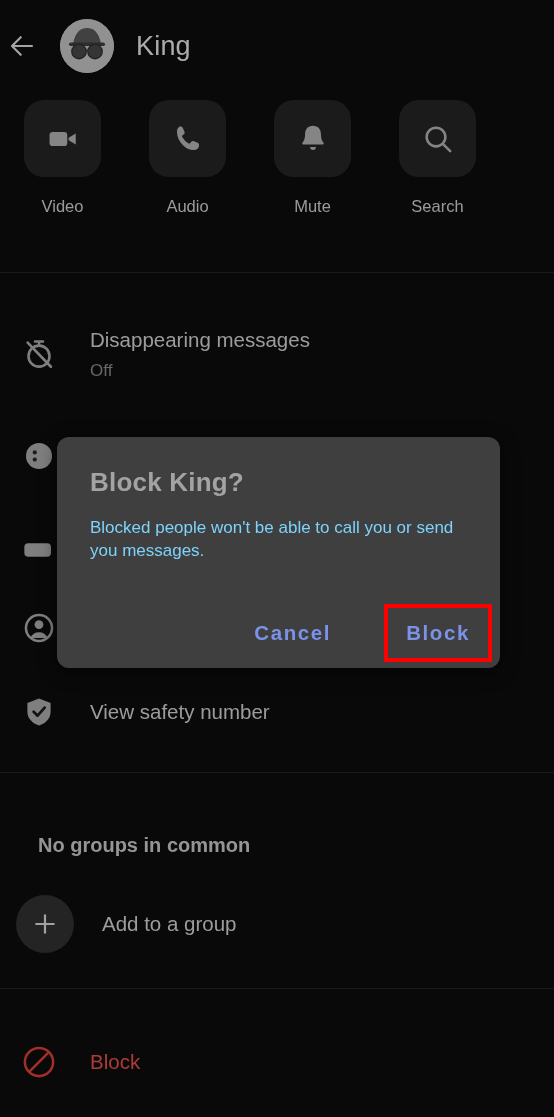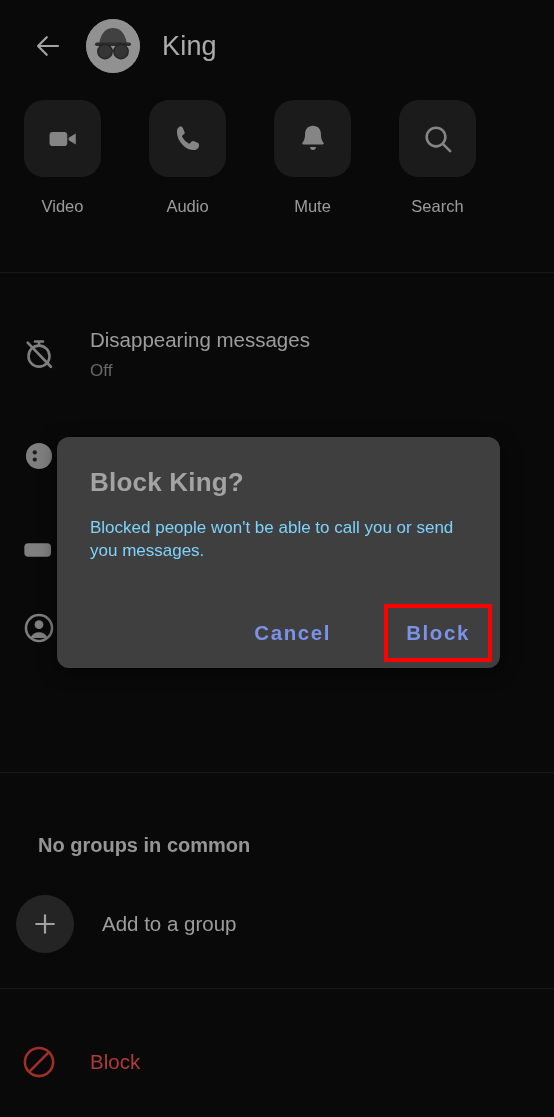--- a/index.html
+++ b/index.html
@@ -12,21 +12,21 @@
   #screen {
     position:relative;
     width:554px; height:1117px;
     background:#0d0d0d;
     overflow:hidden;
   }
 
   
   .header {
     position:absolute; left:0; top:0; width:554px; height:92px;
-    display:flex; align-items:center; padding-left:26px;
+    display:flex; align-items:center; 
   }
   .back-btn {
     width:44px; height:44px;
     display:flex; align-items:center; justify-content:center;
     flex:0 0 auto;
   }
   .back-btn svg { display:block; }
 
   .avatar {
     width:54px; height:54px; border-radius:50%;
@@ -256,20 +256,31 @@
   <div class="row behind" style="top:600px; height:56px;">
     <div class="row-icon">
       <svg width="34" height="34" viewBox="0 0 24 24">
         <circle cx="12" cy="12" r="9.2" fill="none" stroke="#b0b0b0" stroke-width="1.8"></circle>
         <circle cx="12" cy="9.6" r="3.1" fill="#b0b0b0"></circle>
         <path d="M5.9 19 a6.6 6.6 0 0 1 12.2 0" fill="#b0b0b0"></path>
       </svg>
     </div>
   </div>
 
+  <div class="row behind" style="top:684px; height:56px;">
+    <div class="row-icon">
+      <svg width="34" height="34" viewBox="0 0 24 24">
+        <path d="M12 2.4 L20.2 5.6 v6.1 c0 5-3.5 8.4-8.2 9.9 -4.7-1.5-8.2-4.9-8.2-9.9 V5.6 Z" fill="#b0b0b0"></path>
+        <path d="M8.2 11.8 L11 14.6 L16 8.9" fill="none" stroke="#1a1a1a" stroke-width="1.9" stroke-linecap="round" stroke-linejoin="round"></path>
+      </svg>
+    </div>
+    <div class="row-text">
+      <div class="row-title">View safety number</div>
+    </div>
+  </div>
 
   <div class="divider" style="top:772px;"></div>
 
   <div class="section-head" style="top:834px;">No groups in common</div>
 
   <div class="row" style="top:895px; height:58px;">
     <div class="circle-btn">
       <svg width="28" height="28" viewBox="0 0 24 24">
         <path d="M12 4.5 V19.5 M4.5 12 H19.5" stroke="#e0e0e0" stroke-width="1.9" stroke-linecap="round"></path>
       </svg>

